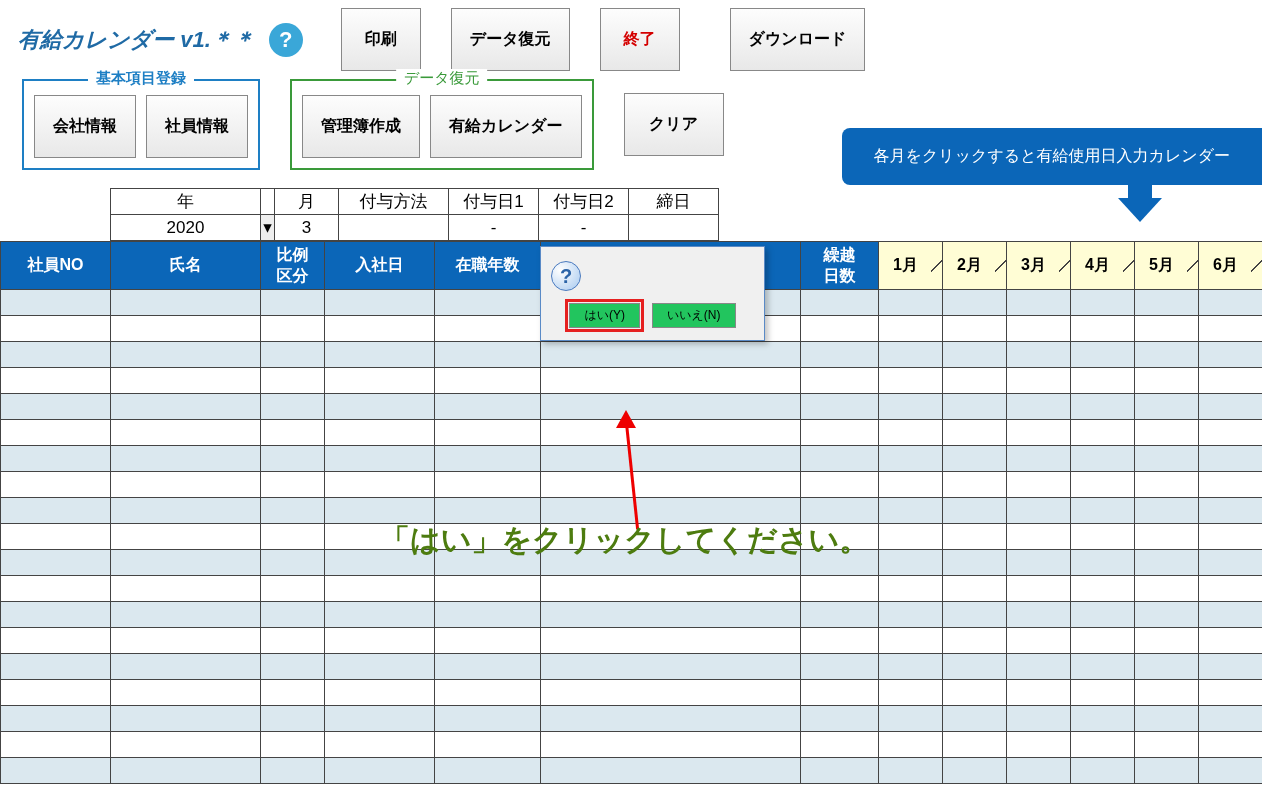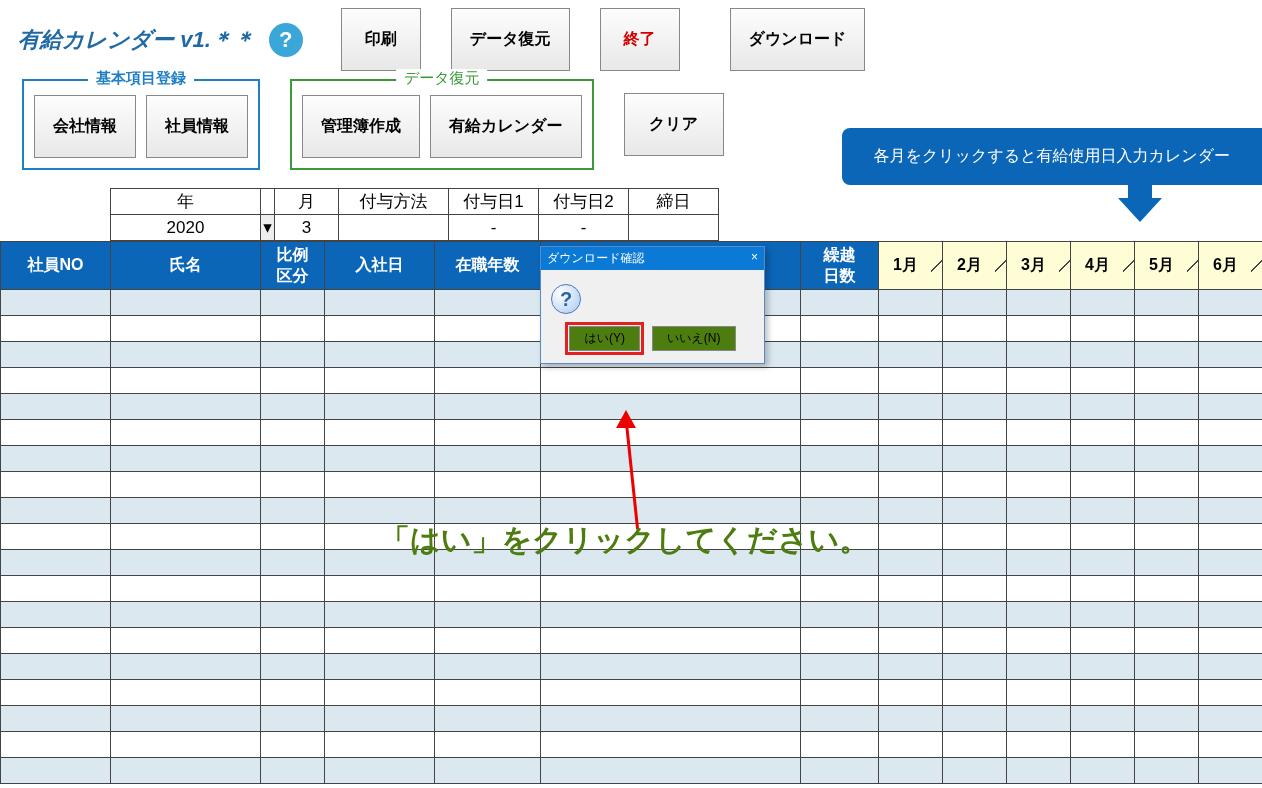--- a/index.html
+++ b/index.html
@@ -178,21 +178,21 @@
       background: radial-gradient(circle at 30% 30%, #fff, #a7c9ef);
       display:flex;align-items:center;justify-content:center;
       font-size:20px; font-weight:bold; color:#2b63a7;
       flex-shrink:0;
     }
     .dialog-btns {
       display:flex; justify-content:center; gap:12px;
       padding: 4px 10px 12px 10px;
     }
     .dbtn {
-      border:1px solid #888; background:#4d7c0f;
+      border:1px solid #888; background:#22c55e;
       padding: 3px 14px; font-size:12px; cursor:pointer; min-width:66px;
     }
     .dbtn.highlight { outline: 3px solid #e62020; outline-offset: 1px; }
 
     .red-arrow {
       position:absolute; left:624px; top:414px; z-index:9;
     }
     .red-arrow-line{
       width:3px; height:116px; background:#e00; transform: rotate(-6deg); transform-origin: top;
     }
@@ -585,24 +585,20 @@
         <td></td>
         <td></td>
         <td></td>
         <td></td>
         <td></td>
       </tr>
     </tbody>
 </table>
 
 <div class="dialog">
-  <div class="dialog-title">
-    <span>ダウンロード確認</span>
-    <span class="x">×</span>
-  </div>
   <div class="dialog-body">
     <div class="q-icon">?</div>
   </div>
   <div class="dialog-btns">
     <button class="dbtn highlight">はい(Y)</button>
     <button class="dbtn">いいえ(N)</button>
   </div>
 </div>
 
 <div class="red-arrow">

